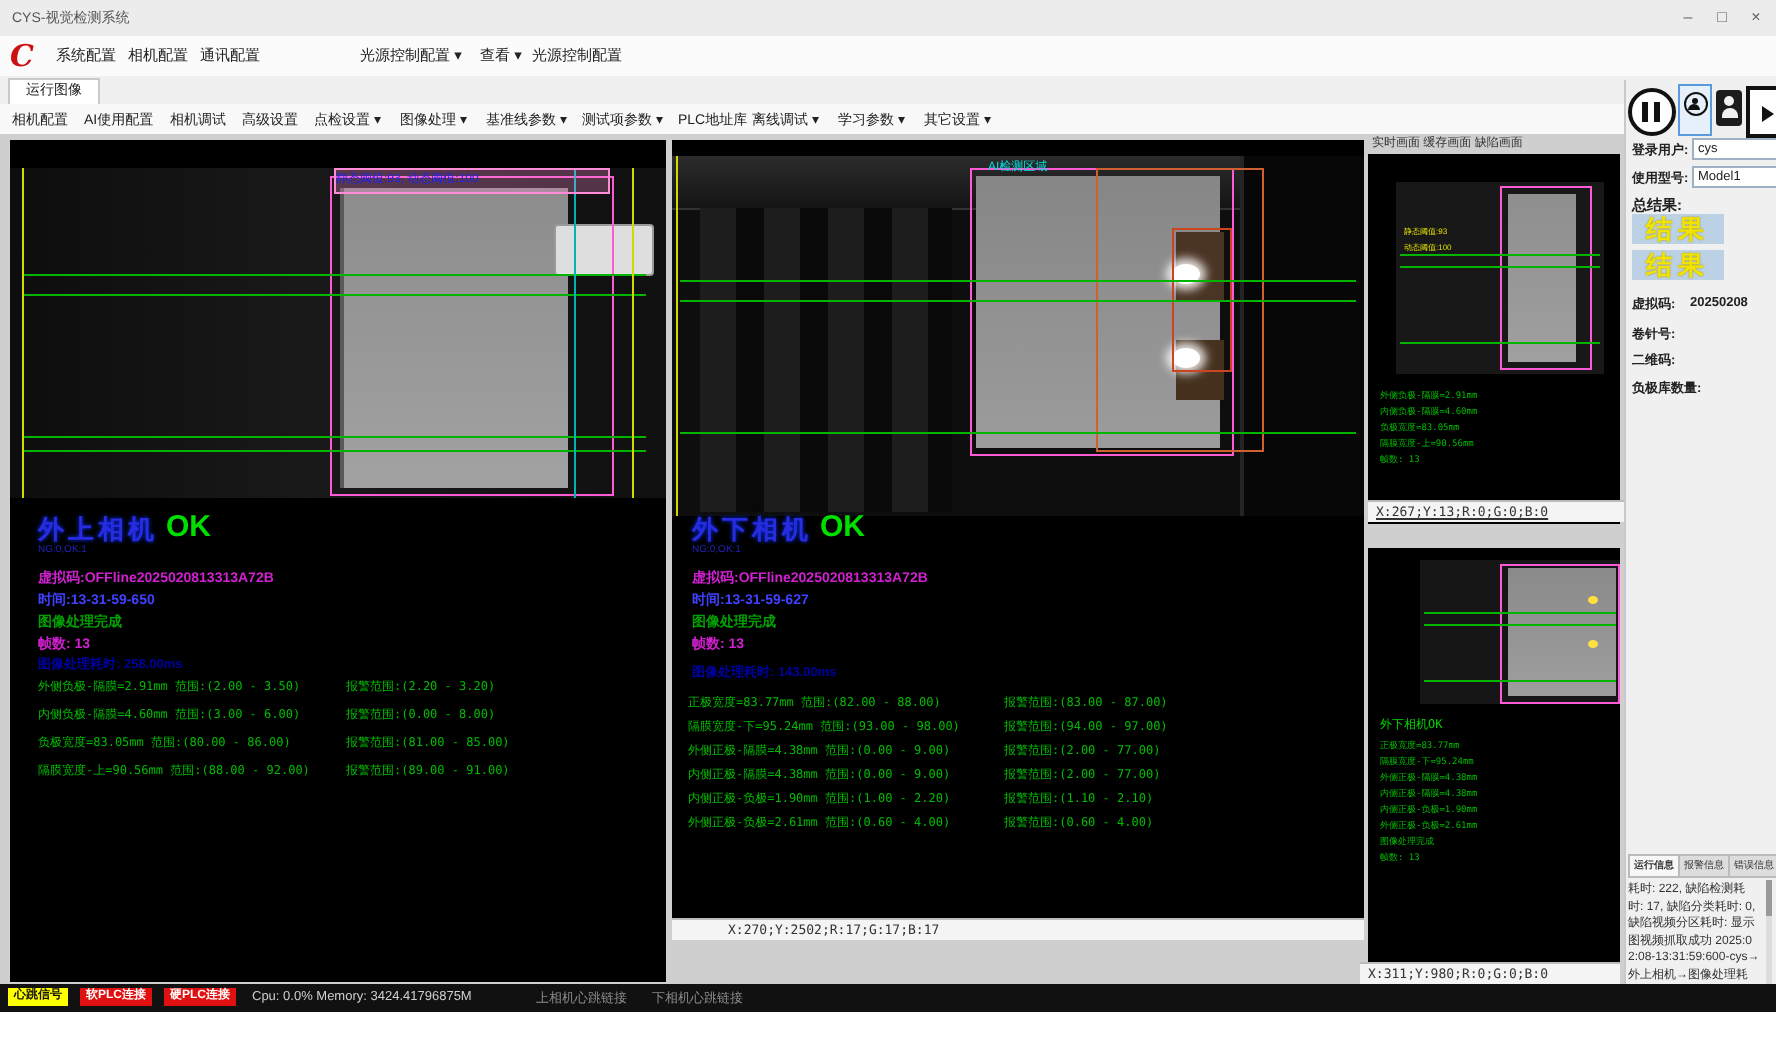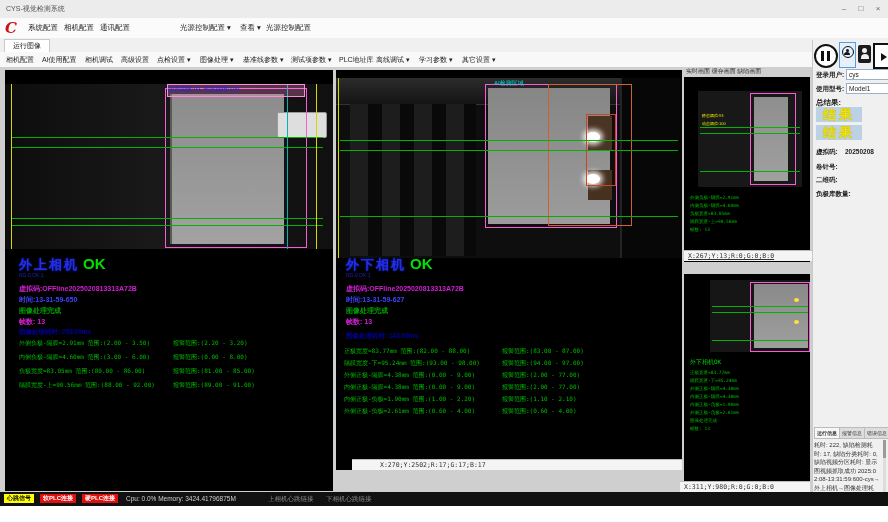--- a/index.html
+++ b/index.html
@@ -208,21 +208,21 @@
       <span class="malm" style="left:166px;">报警范围:(2.00 - 77.00)</span>
     </div>
     <div class="abs measrow" style="top:325px;">
       <span class="mval" style="left:8px;">内侧正极-负极=1.90mm 范围:(1.00 - 2.20)</span>
       <span class="malm" style="left:166px;">报警范围:(1.10 - 2.10)</span>
     </div>
     <div class="abs measrow" style="top:337px;">
       <span class="mval" style="left:8px;">外侧正极-负极=2.61mm 范围:(0.60 - 4.00)</span>
       <span class="malm" style="left:166px;">报警范围:(0.60 - 4.00)</span>
     </div>
-    <div class="abs coordbar" style="left:16px;bottom:0;width:346px;padding-left:28px;">X:270;Y:2502;R:17;G:17;B:17</div>
+    <div class="abs coordbar" style="left:0;bottom:0;width:346px;padding-left:28px;">X:270;Y:2502;R:17;G:17;B:17</div>
   </div>
 
   <span class="abs" id="thumbheader">实时画面  缓存画面  缺陷画面</span>
 
   <div class="abs thumb" style="top:77px;height:185px;">
     <div class="abs" style="left:14px;top:14px;width:104px;height:96px;background:#181818;overflow:hidden;">
       <div class="abs" style="left:56px;top:6px;width:34px;height:84px;background:linear-gradient(180deg,#8e8e8e,#a0a0a0);"></div>
       <div class="abs mrect" style="left:52px;top:2px;width:44px;height:90px;"></div>
       <span class="ytext" style="left:4px;top:22px;">静态阈值:93</span>
       <span class="ytext" style="left:4px;top:30px;">动态阈值:100</span>

